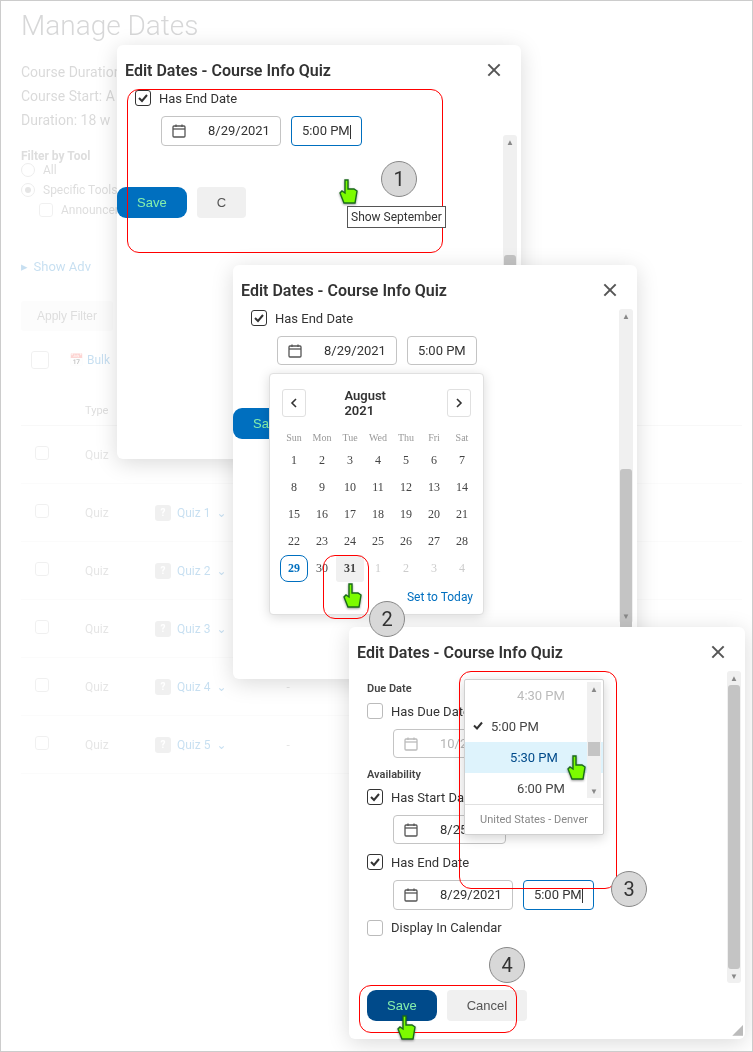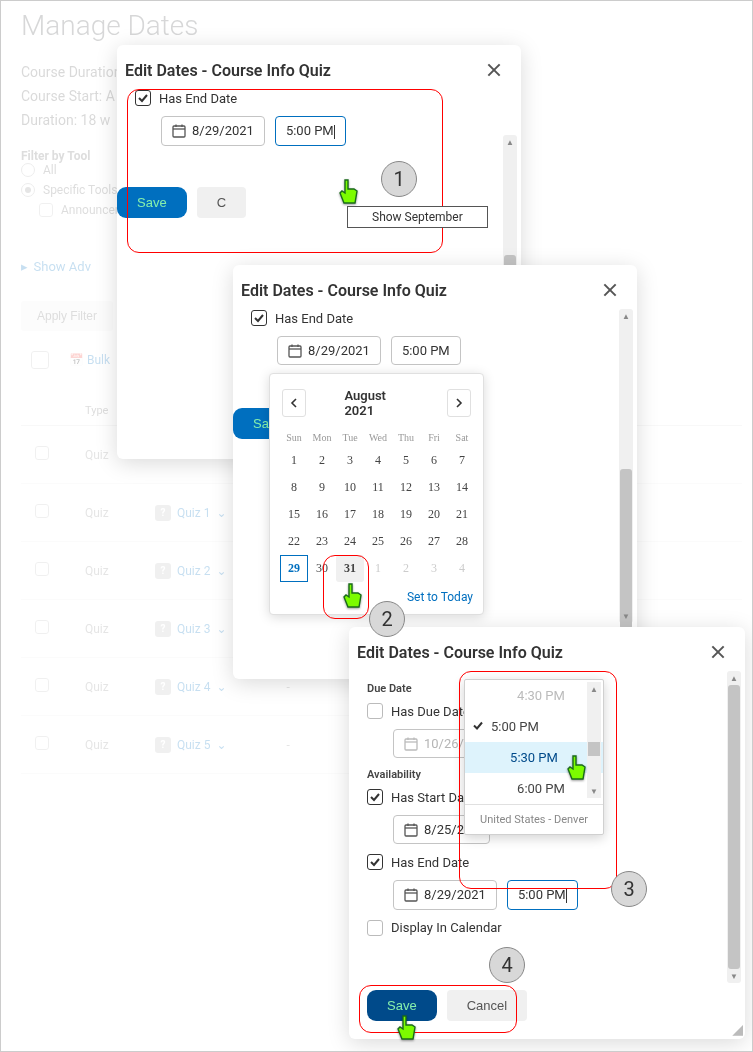--- a/index.html
+++ b/index.html
@@ -60,21 +60,21 @@
 .close-x::before{transform:rotate(45deg);} .close-x::after{transform:rotate(-45deg);}
 
 .dlg-body { padding: 0 18px 14px 18px; position:relative;}
 
 .check-row { display:flex; align-items:center; gap:8px; margin-bottom:10px;}
 .checkbox { width:16px; height:16px; border:1.5px solid #bbb; border-radius:3px; display:inline-flex; align-items:center; justify-content:center;}
 .checkbox.checked { border-color:#333;}
 .checkbox.checked svg {stroke:#333;}
 
 .input-row { display:flex; gap:10px; margin-left:26px; margin-bottom:10px;}
-.date-input { display:flex; align-items:center; gap:6px; border:1px solid #c4c4c4; border-radius:4px; padding:6px 10px; font-size:13px; color:#333;}
+.date-input { display:flex; align-items:center; gap:22px; border:1px solid #c4c4c4; border-radius:4px; padding:6px 10px; font-size:13px; color:#333;}
 .date-input.disabled{color:#b5b5b5;}
 .time-input { border:1.5px solid #006fbf; border-radius:4px; padding:6px 10px; font-size:13px; color:#333;}
 .time-input.plain{border:1px solid #c4c4c4;}
 .time-input .cursor{display:inline-block;width:1px;height:14px;background:#333;vertical-align:middle;}
 
 .scrollbar {
   position:absolute; right:4px; top:14px; bottom:14px; width:14px;
   background:#f0f0f0; border-radius:3px;
 }
 .scroll-thumb{position:absolute;left:1px;right:1px;background:#c4c4c4;border-radius:3px;}
@@ -83,25 +83,25 @@
 
 .cal { background:#fff; border:1px solid #e0e0e0; box-shadow:0 2px 12px rgba(0,0,0,0.15); border-radius:4px; padding:10px; position:absolute;}
 .cal-nav { display:flex; justify-content:space-between; align-items:center; padding:4px 2px 10px 2px;gap:38px;}
 .cal-btn { width:28px; height:28px; border:1px solid #e0e0e0; border-radius:3px; display:flex; align-items:center; justify-content:center; cursor:pointer;}
 .cal-btn.hov{background:#f0f0f0;border-color:#ccc;}
 .cal-month{font-weight:600;font-size:13px;}
 .cal-grid { display:grid; grid-template-columns:repeat(7, 28px); gap:0; text-align:center;font-family:Liberation Serif, serif;}
 .cal-dh{font-size:10px;color:#999;padding:4px 0;}
 .cal-day{font-size:12px;color:#444;padding:6px 0;cursor:pointer;border-radius:3px;}
 .cal-day.other{color:#ccc;}
-.cal-day.today{border:1px solid #006fbf;color:#006fbf;font-weight:700;border-radius:0;padding:5px 0;}
+.cal-day.today{border:1px solid #006fbf;color:#006fbf;font-weight:700;border-radius:8px;padding:5px 0;}
 .cal-day.hov{background:#f0f0f0;font-weight:600;}
 .cal-link{color:#006fbf;font-size:12px;text-align:right;display:block;margin-top:8px;cursor:pointer;}
 
-.tooltip{ position:absolute; background:#fff; border:1px solid #555; padding:3px 24px; font-size:12px; z-index:50; white-space:nowrap;}
+.tooltip{ position:absolute; background:#fff; border:1px solid #555; padding:3px 3px; font-size:12px; z-index:50; white-space:nowrap;}
 
 .red-box { position:absolute; border:1.5px solid #FF0000; border-radius:12px; z-index:30; pointer-events:none;}
 
 .step-num {
   position:absolute; width:36px; height:36px; border-radius:50%;
   background:#d8d8d8; border:1px solid #888;
   display:flex; align-items:center; justify-content:center;
   font-size:20px; color:#333; z-index:60;
 }
 

